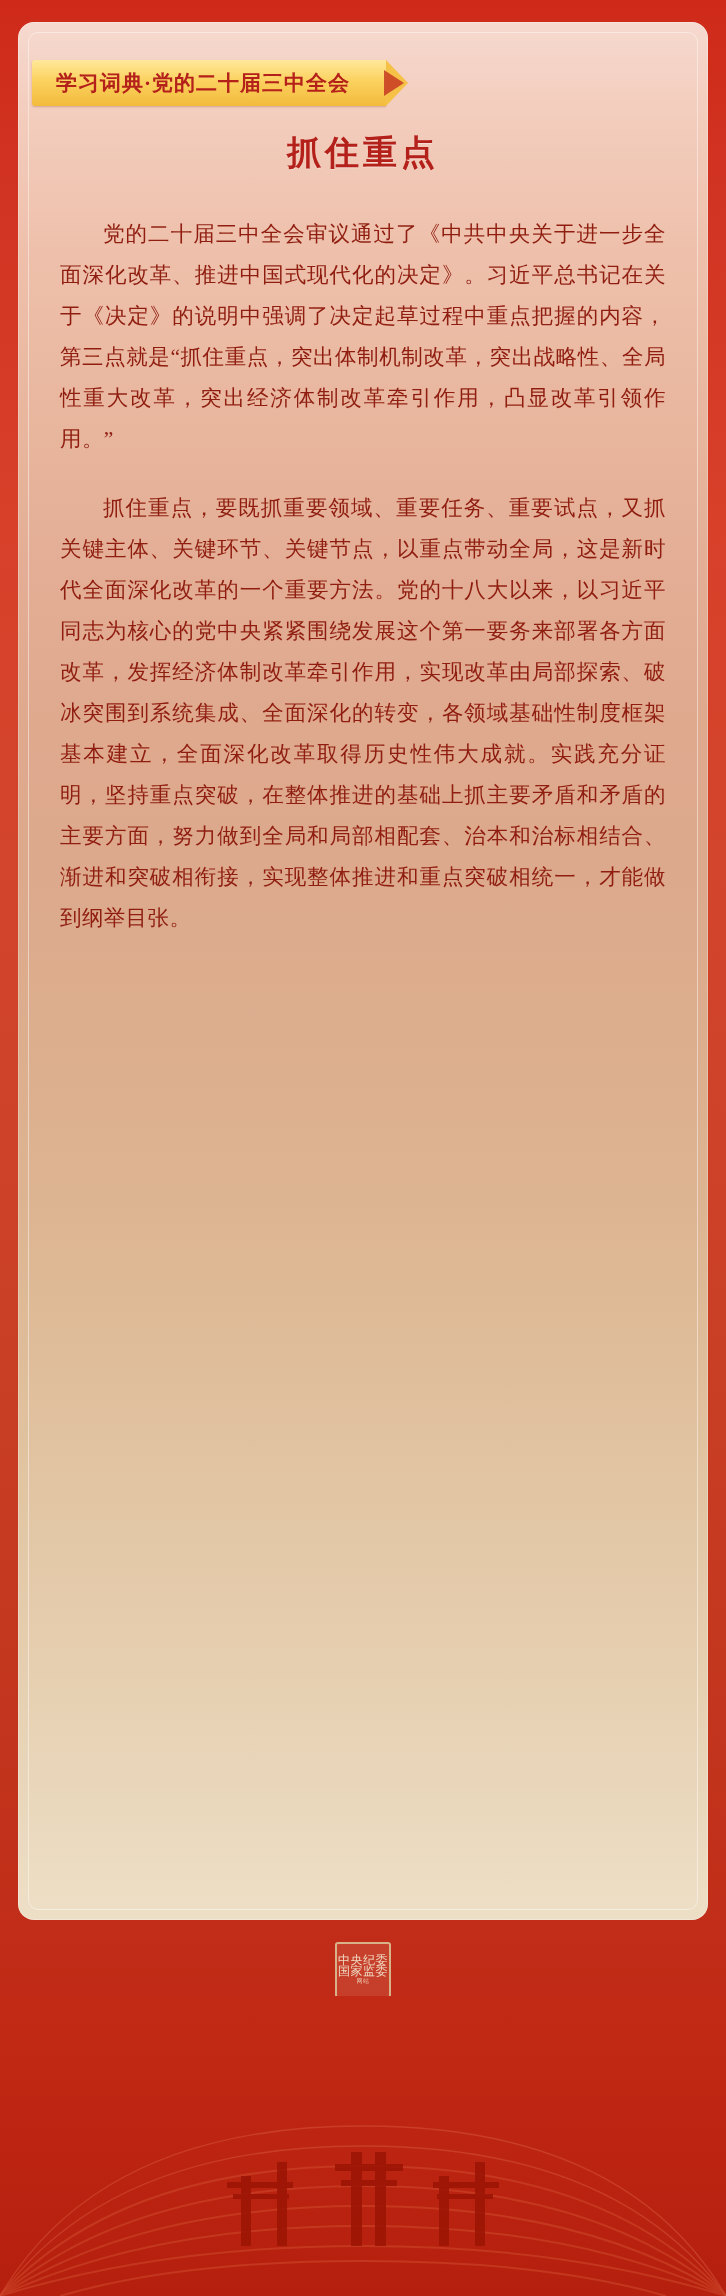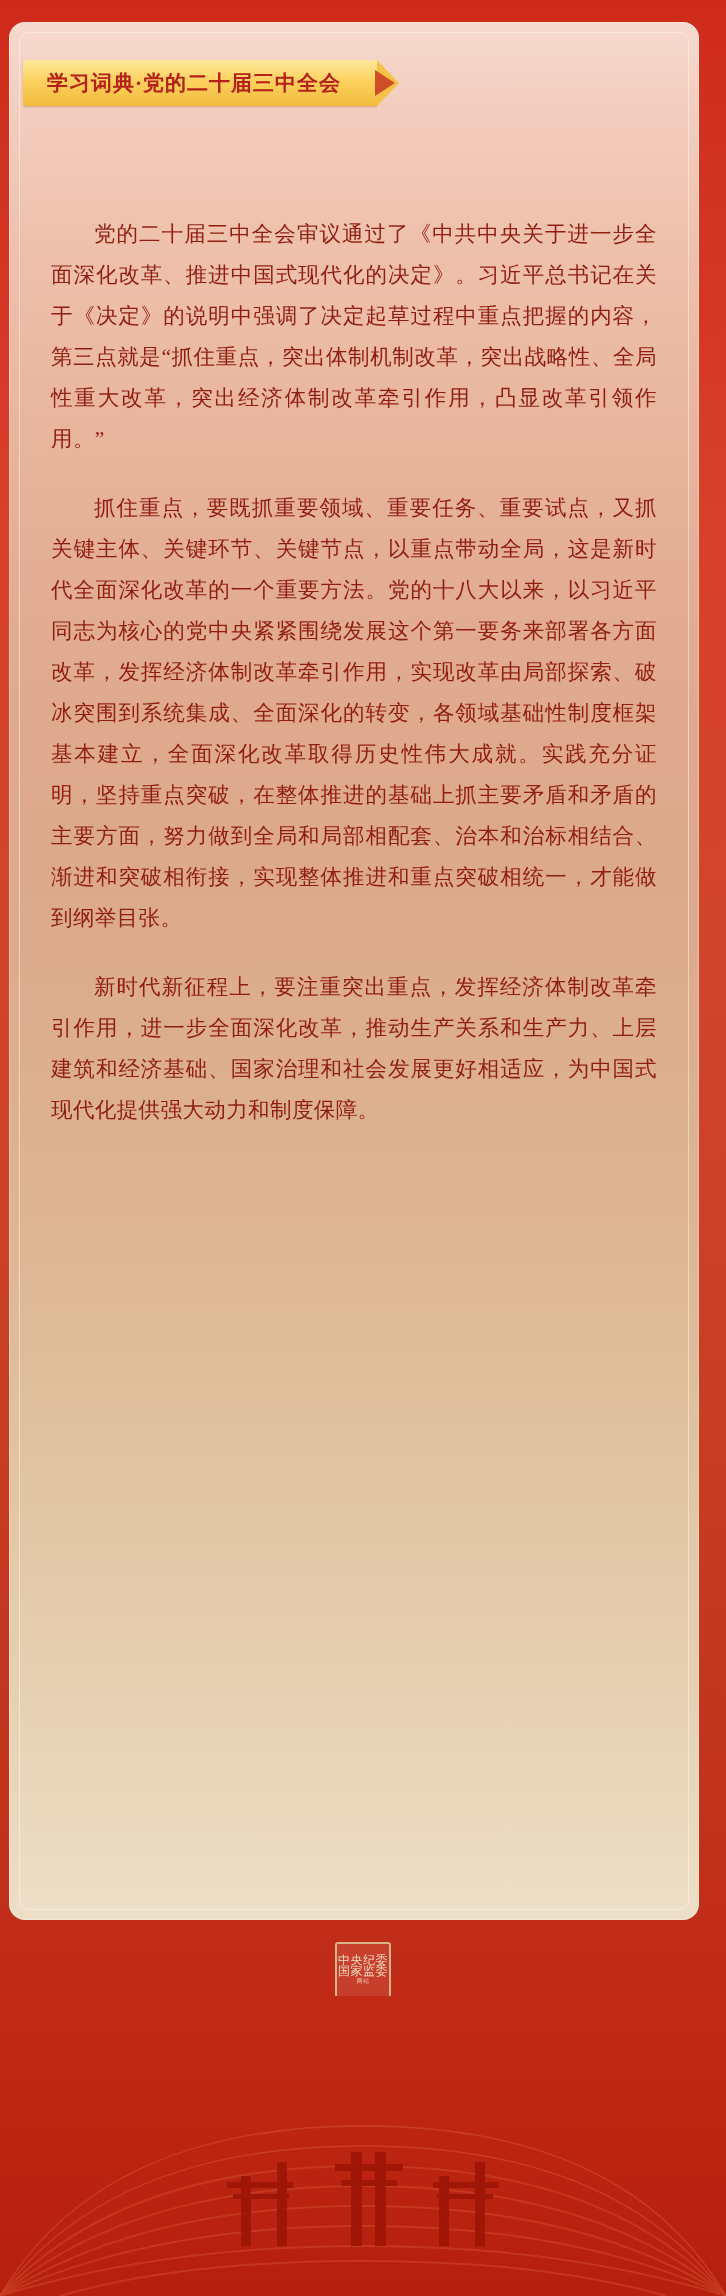--- a/index.html
+++ b/index.html
@@ -38,21 +38,21 @@
     right: 0;
     bottom: 0;
     height: 300px;
     overflow: hidden;
   }
   .bottom-art svg { display: block; }
 
   
   .card {
     position: absolute;
-    left: 9px;
+    left: 18px;
     top: 22px;
     width: 690px;
     height: 1898px;
     border-radius: 16px;
     background:
       linear-gradient(180deg,
         #f6d9cf 0px,
         #f3cdbd 90px,
         #eec0ab 230px,
         #e9b79f 380px,
@@ -217,25 +217,25 @@
 
   <div class="card">
     <div class="card-inner-border"></div>
 
     <div class="banner-wrap">
       <div class="banner"></div>
       <div class="banner-tail"></div>
       <div class="banner-text">学习词典·党的二十届三中全会</div>
     </div>
 
+    <div class="title">抓住重点</div>
 
     <div class="body">
       <p>党的二十届三中全会审议通过了《中共中央关于进一步全面深化改革、推进中国式现代化的决定》。习近平总书记在关于《决定》的说明中强调了决定起草过程中重点把握的内容，第三点就是“抓住重点，突出体制机制改革，突出战略性、全局性重大改革，突出经济体制改革牵引作用，凸显改革引领作用。”</p>
       <p>抓住重点，要既抓重要领域、重要任务、重要试点，又抓关键主体、关键环节、关键节点，以重点带动全局，这是新时代全面深化改革的一个重要方法。党的十八大以来，以习近平同志为核心的党中央紧紧围绕发展这个第一要务来部署各方面改革，发挥经济体制改革牵引作用，实现改革由局部探索、破冰突围到系统集成、全面深化的转变，各领域基础性制度框架基本建立，全面深化改革取得历史性伟大成就。实践充分证明，坚持重点突破，在整体推进的基础上抓主要矛盾和矛盾的主要方面，努力做到全局和局部相配套、治本和治标相结合、渐进和突破相衔接，实现整体推进和重点突破相统一，才能做到纲举目张。</p>
-      <p>新时代新征程上，要注重突出重点，发挥经济体制改革牵引作用，进一步全面深化改革，推动生产关系和生产力、上层建筑和经济基础、国家治理和社会发展更好相适应，为中国式现代化提供强大动力和制度保障。</p>
     </div>
   </div>
 
   <div class="seal">
     <span>中央纪委</span>
     <span>国家监委</span>
     <span class="seal-sub">网站</span>
   </div>
 
   <div class="bottom-art">

